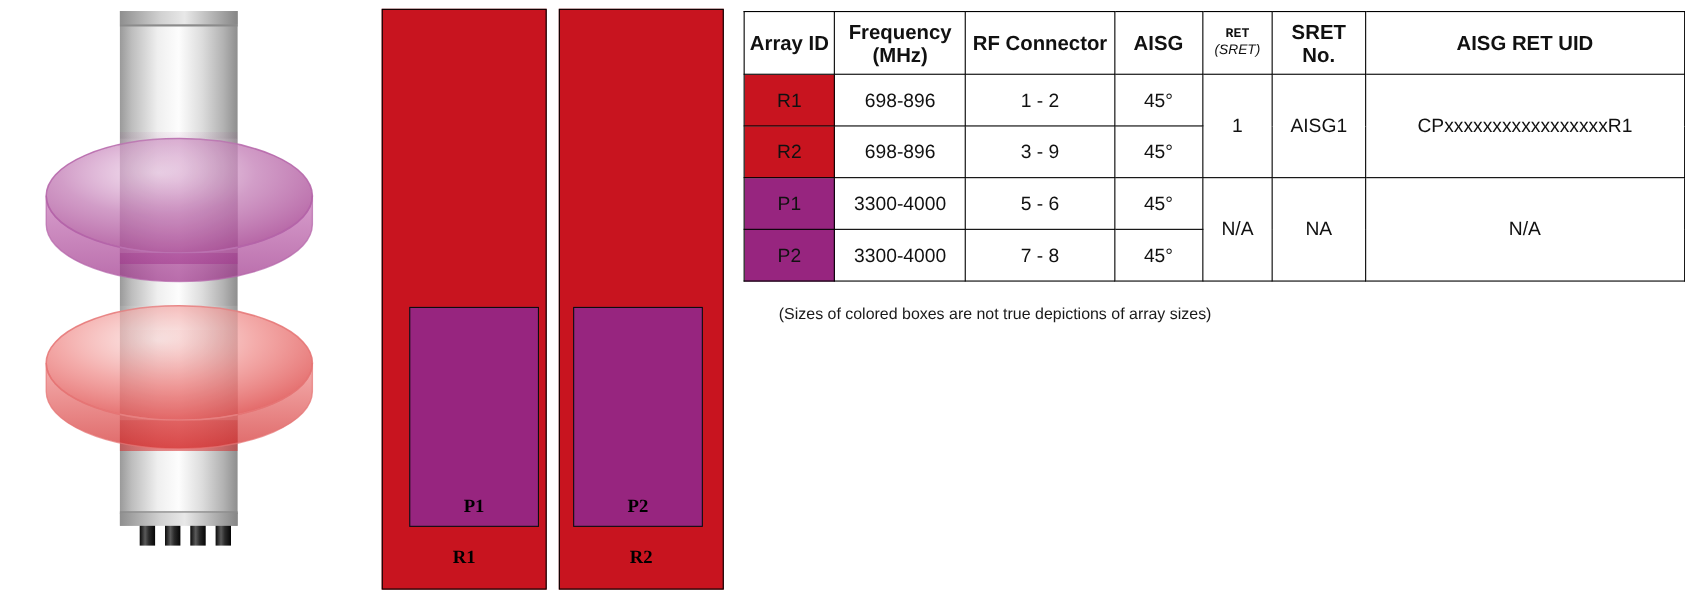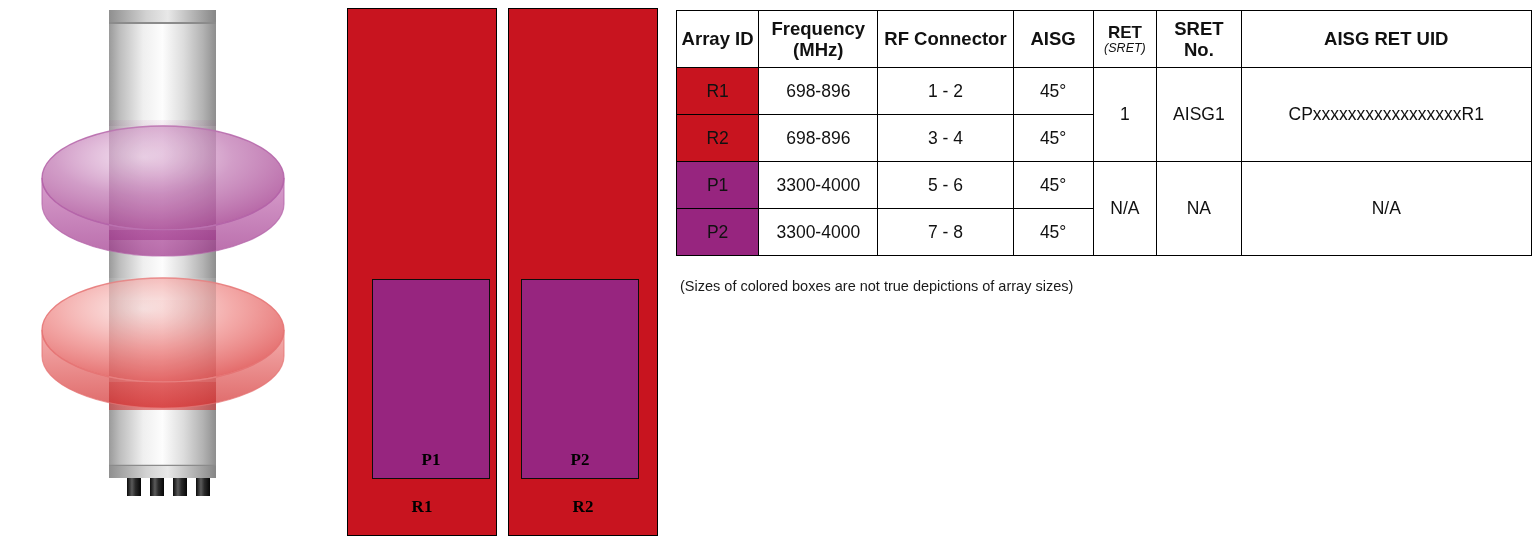--- a/index.html
+++ b/index.html
@@ -107,31 +107,31 @@
     height: 46px;
   }
   th.hdr-arrayid   { width: 76px;  }
   th.hdr-frequency { width: 112px; }
   th.hdr-rfconn    { width: 130px; }
   th.hdr-hpbw      { width: 74px;  }
   th.hdr-ret       { width: 56px;  }
   th.hdr-aisgno    { width: 78px;  }
   th.hdr-aisguid   { width: 291px; }
 
-  .ret-main { display: block; font-weight: bold; font-size: 17px; }
+  .ret-main { display: block; font-weight: bold; font-size: 12px; font-family: Liberation Mono, monospace; }
   .ret-sub  { display: block; font-weight: normal; font-size: 12.5px; margin-top: -1px; font-style: italic; }
 
   td.swatch {
     font-size: 17px;
     color: #141414;
   }
 
   #table-caption {
     position: absolute;
-    left: 680px;
+    left: 708px;
     top: 278px;
     font-size: 14.5px;
     color: #1a1a1a;
     white-space: nowrap;
   }
 </style>
 </head>
 <body>
 
 <div id="antenna-figure">
@@ -272,21 +272,21 @@
         <td>698-896</td>
         <td>1 - 2</td>
         <td>45°</td>
         <td rowspan="2">1</td>
         <td rowspan="2">AISG1</td>
         <td rowspan="2">CPxxxxxxxxxxxxxxxxxR1</td>
       </tr>
       <tr>
         <td class="swatch" style="background:#C8141F;">R2</td>
         <td>698-896</td>
-        <td>3 - 4</td>
+        <td>3 - 9</td>
         <td>45°</td>
       </tr>
       <tr>
         <td class="swatch" style="background:#97257F;">P1</td>
         <td>3300-4000</td>
         <td>5 - 6</td>
         <td>45°</td>
         <td rowspan="2">N/A</td>
         <td rowspan="2">NA</td>
         <td rowspan="2">N/A</td>

